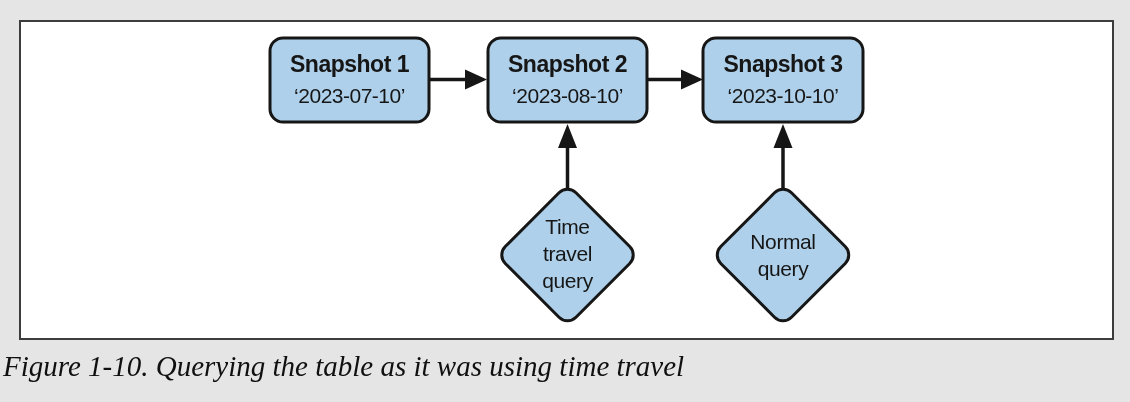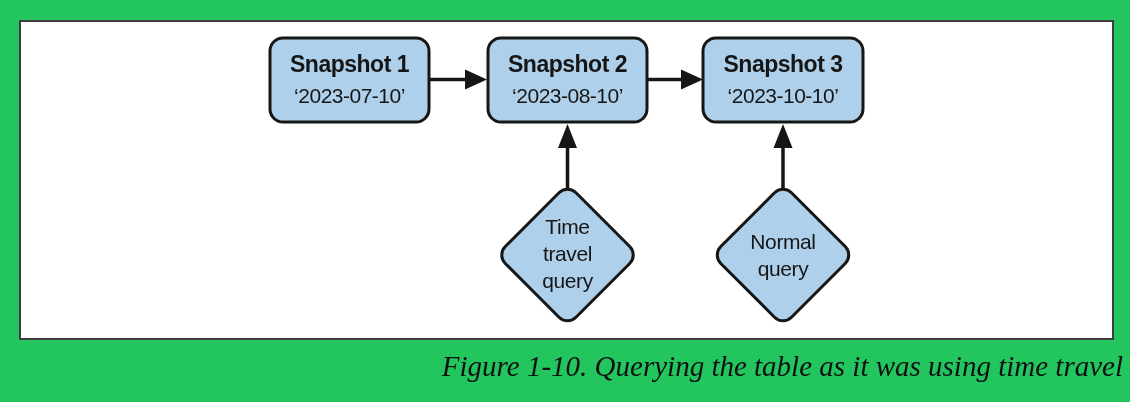--- a/index.html
+++ b/index.html
@@ -4,21 +4,21 @@
 <style>
   html, body {
     margin: 0;
     padding: 0;
     background: #ffffff;
   }
   .page {
     position: relative;
     width: 1130px;
     height: 402px;
-    background: #22c55e;
+    background: #e5e5e5;
     overflow: hidden;
     font-family: "Liberation Sans", sans-serif;
   }
   .diagram-svg {
     position: absolute;
     left: 0;
     top: 0;
   }
   .node-title {
     font-family: "Liberation Sans", sans-serif;
@@ -44,21 +44,20 @@
   .caption {
     position: absolute;
     left: 3px;
     top: 350px;
     width: 1120px;
     font-family: "Liberation Serif", serif;
     font-style: italic;
     font-size: 29px;
     color: #101010;
     white-space: nowrap;
-    text-align: right;
   }
 </style>
 </head>
 <body>
 
 <div class="page">
 
   <svg class="diagram-svg" width="1130" height="402" viewBox="0 0 1130 402">
 
     <rect x="20" y="21" width="1093" height="318" fill="#ffffff" stroke="#3d3d3d" stroke-width="2"></rect>

